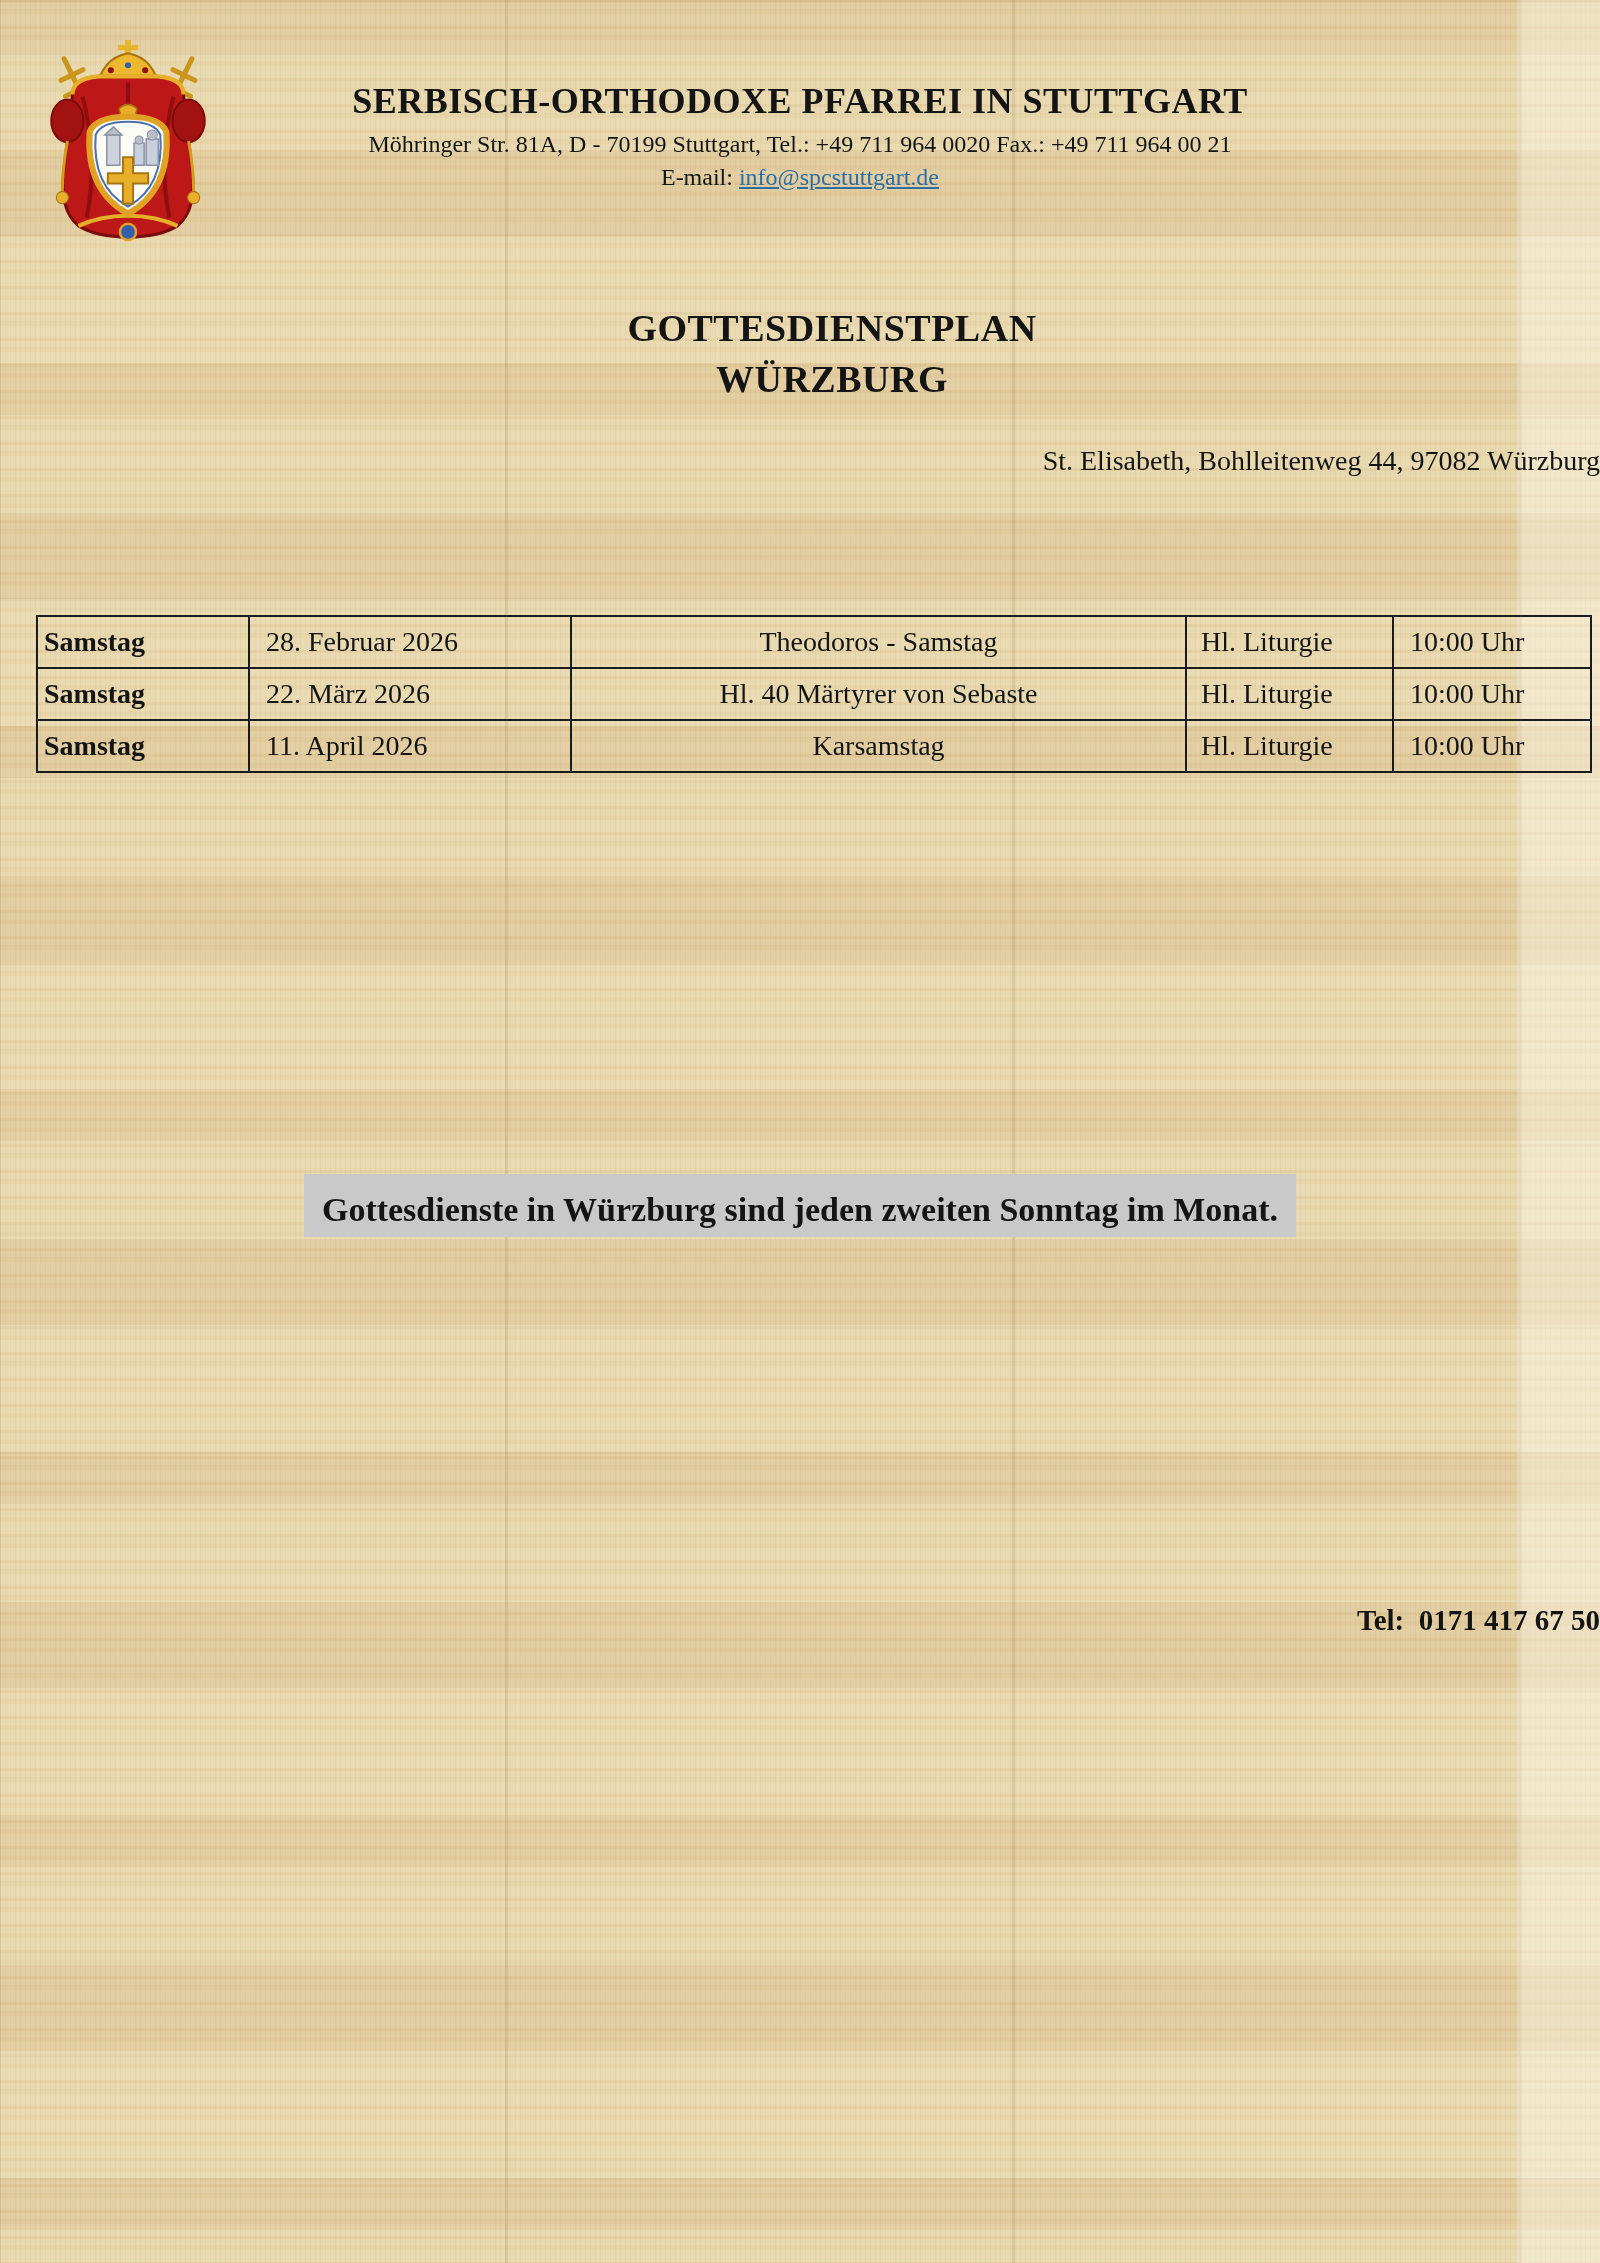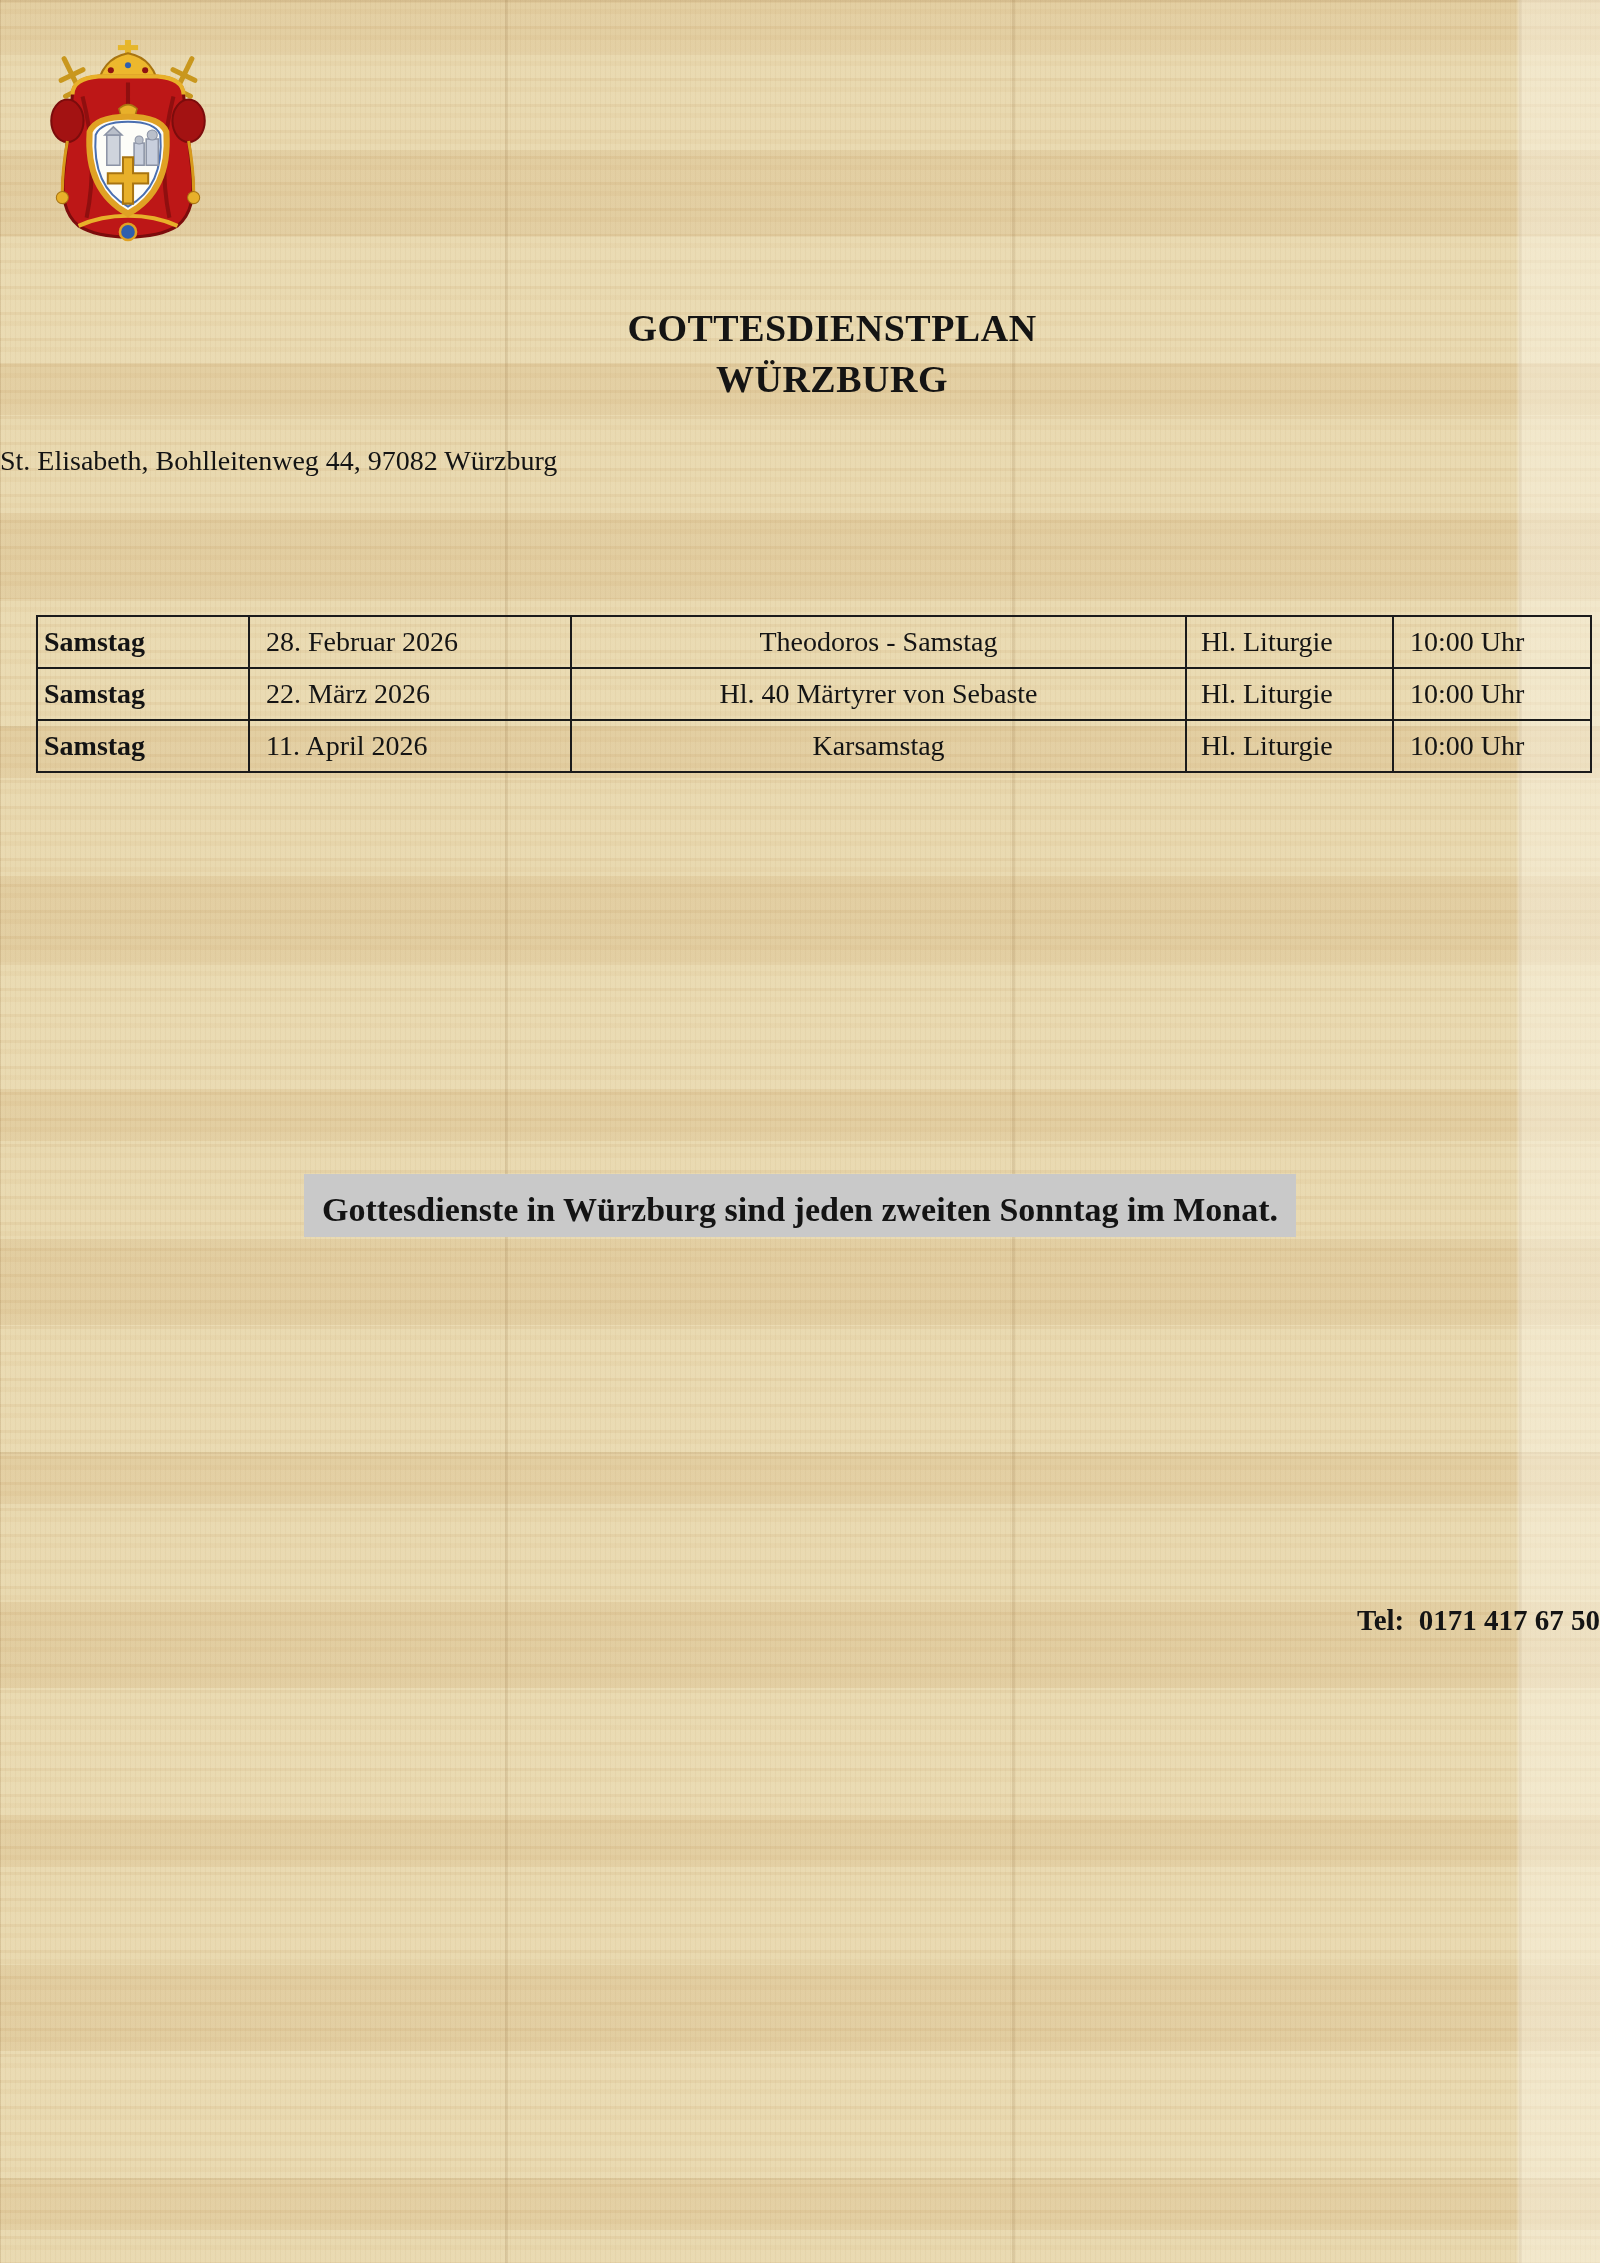--- a/index.html
+++ b/index.html
@@ -77,21 +77,21 @@
     font-weight: bold;
     letter-spacing: 0.5px;
     padding-left: 32px;
   }
 
   .doc-subtitle {
     position: absolute;
     top: 444px;
     left: 0;
     width: 100%;
-    text-align: left;
+    text-align: right;
     font-size: 28px;
     line-height: 34px;
   }
 
   .schedule {
     position: absolute;
     top: 615px;
     left: 36px;
     width: 1554px;
     border-collapse: collapse;
@@ -202,20 +202,25 @@
       <rect x="107" y="100" width="12" height="26" fill="#c8cfdd" stroke="#8b93a5" stroke-width="1.5"></rect>
       <circle cx="100" cy="101" r="4" fill="#b9bfca" stroke="#8b93a5"></circle>
       <circle cx="113" cy="96" r="5" fill="#b9bfca" stroke="#8b93a5"></circle>
 
       <path d="M84 118 h10 v16 h15 v10 h-15 v20 h-10 v-20 h-15 v-10 h15 Z" fill="#e8b02a" stroke="#a87410" stroke-width="2"></path>
 
       <ellipse cx="89" cy="192" rx="8" ry="8" fill="#2f5fae" stroke="#e0a224" stroke-width="2.5"></ellipse>
     </svg>
   </div>
 
+  <div class="org-header">
+    <h1 class="org-name">SERBISCH-ORTHODOXE PFARREI IN STUTTGART</h1>
+    <div class="org-address">Möhringer Str. 81A, D - 70199 Stuttgart, Tel.: +49 711 964 0020 Fax.: +49 711 964 00 21</div>
+    <div class="org-email"><span>E-mail: </span><a href="#">info@spcstuttgart.de</a></div>
+  </div>
 
   <div class="doc-title">
     <div>GOTTESDIENSTPLAN</div>
     <div>WÜRZBURG</div>
   </div>
 
   <div class="doc-subtitle">St. Elisabeth, Bohlleitenweg 44, 97082 Würzburg</div>
 
   <table class="schedule">
     <colgroup>

